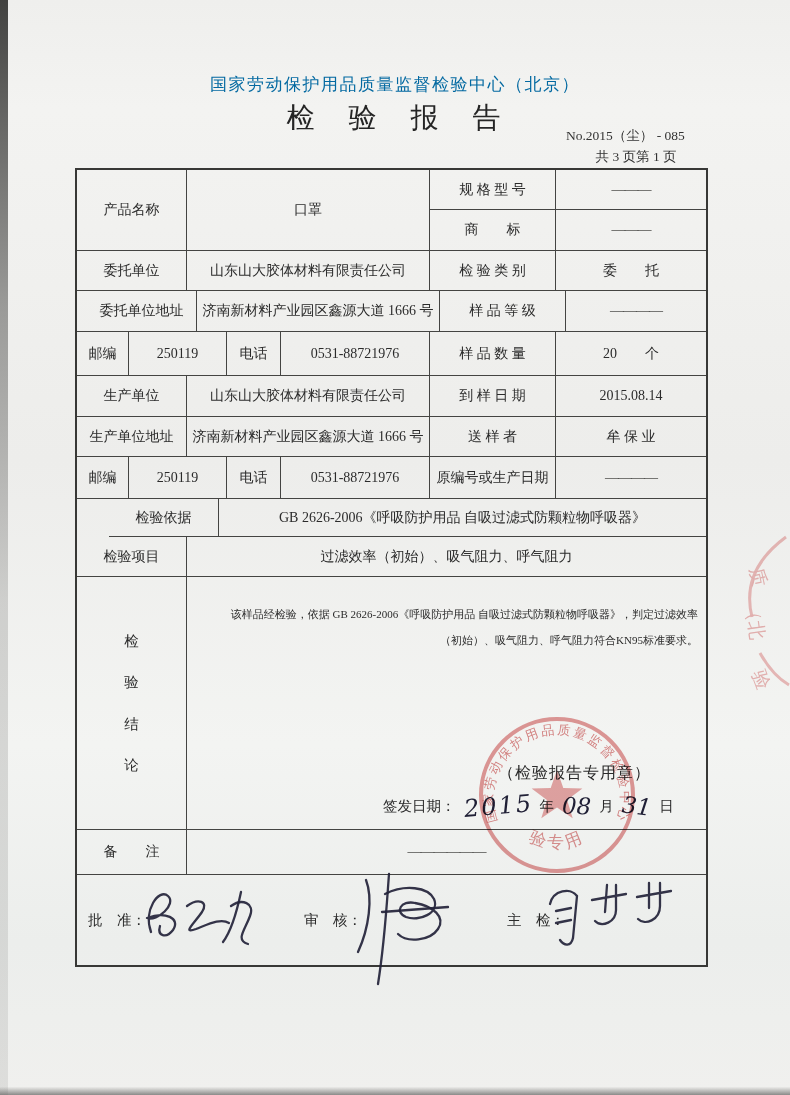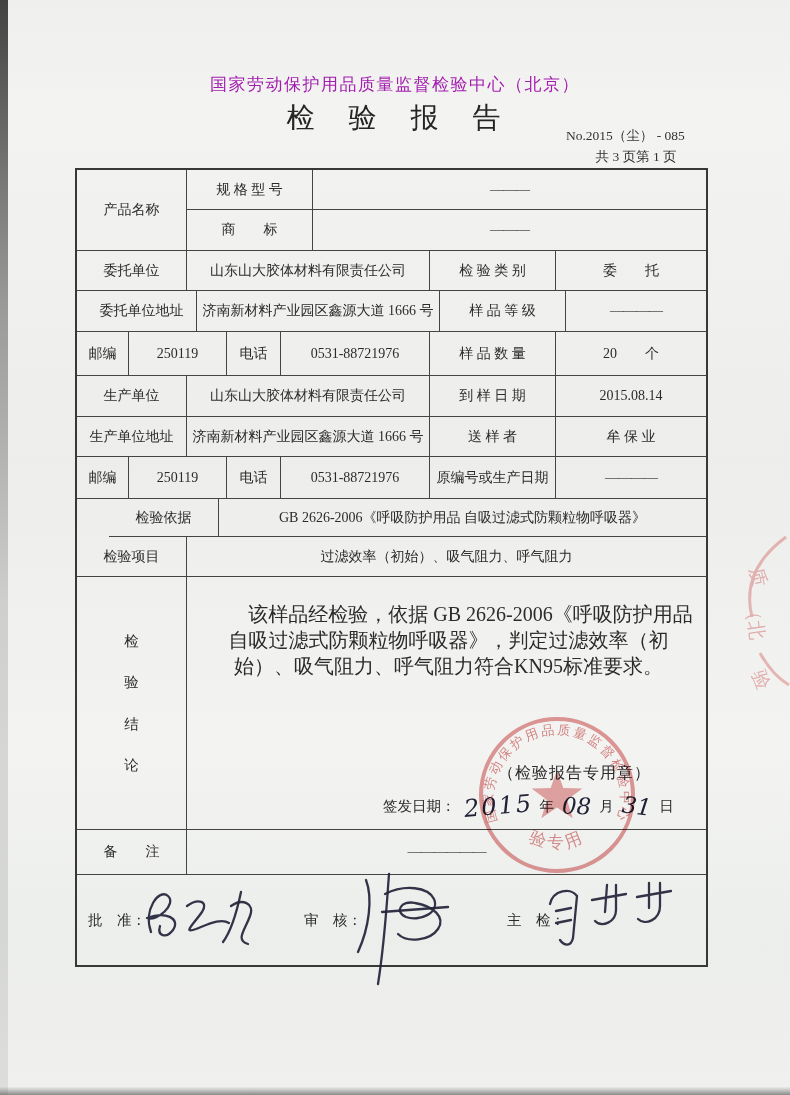--- a/index.html
+++ b/index.html
@@ -16,21 +16,21 @@
   .edge-left{
     position:absolute;left:0;top:0;width:8px;height:100%;
     background:linear-gradient(180deg,rgba(52,52,50,.92) 0%,rgba(84,84,82,.55) 28%,rgba(120,120,118,.28) 55%,rgba(138,138,136,.18) 100%);
   }
   .edge-bottom{
     position:absolute;left:0;bottom:0;width:100%;height:8px;
     background:linear-gradient(180deg,rgba(150,150,148,.05),rgba(104,104,102,.75));
   }
   .org-name{
     position:absolute;top:73px;left:0;width:100%;text-align:center;
-    font-size:17px;letter-spacing:1.5px;color:#a21caf;
+    font-size:17px;letter-spacing:1.5px;color:#0369a1;
   }
   .report-title{
     position:absolute;top:99px;left:0;width:100%;text-align:center;
     font-size:28px;letter-spacing:3px;color:#252525;font-weight:500;
   }
   .no-block{
     position:absolute;top:127px;left:566px;width:146px;
     font-size:13.5px;color:#333;
   }
   .no-line{white-space:nowrap;}
@@ -73,21 +73,21 @@
   .h-r8{height:38px;margin-left:32px;}
   .h-r9{height:40px;}
   .h-r10{height:253px;}
   .h-r11{height:45px;}
 
   
   .concl-label{flex-direction:column;justify-content:center;gap:23px;font-size:14.5px;}
   .concl-body{position:relative;display:block;padding:0;}
   .concl-text{
     position:absolute;top:24px;left:12px;right:8px;
-    font-size:20px;line-height:26px;text-indent:2.2em;text-align:center;
+    font-size:11px;line-height:26px;text-indent:2.2em;text-align:right;
   }
   .stamp-note{position:absolute;left:311px;top:186px;font-size:16px;letter-spacing:1px;white-space:nowrap;}
   .issue-line{position:absolute;left:196px;top:214px;display:flex;align-items:center;white-space:nowrap;font-size:14.5px;}
   .hw{font-family:"DejaVu Serif",serif;font-style:italic;color:#202036;display:inline-block;}
   .hw-y{font-size:24px;transform:rotate(-5deg);margin:0 4px 0 8px;letter-spacing:2px;}
   .hw-m{font-size:23px;transform:rotate(2deg);margin:0 5px;}
   .hw-d{font-size:23px;transform:rotate(7deg);margin:0 5px;}
   .issue-line .unit{margin:0 3px;}
 
   
@@ -130,20 +130,21 @@
   <div class="pg-line">
     <span>共 3 页</span>
     <span>第 1 页</span>
   </div>
 </div>
 
 <div class="report-table">
 
   <div class="tr h-r1">
     <div class="c w-a">产品名称</div>
+    <div class="c w-b">口罩</div>
     <div class="rt-right">
       <div class="sub">
         <div class="c w-c">规 格 型 号</div>
         <div class="c w-d last dash">———</div>
       </div>
       <div class="sub">
         <div class="c w-c">商　　标</div>
         <div class="c w-d last dash">———</div>
       </div>
     </div>

